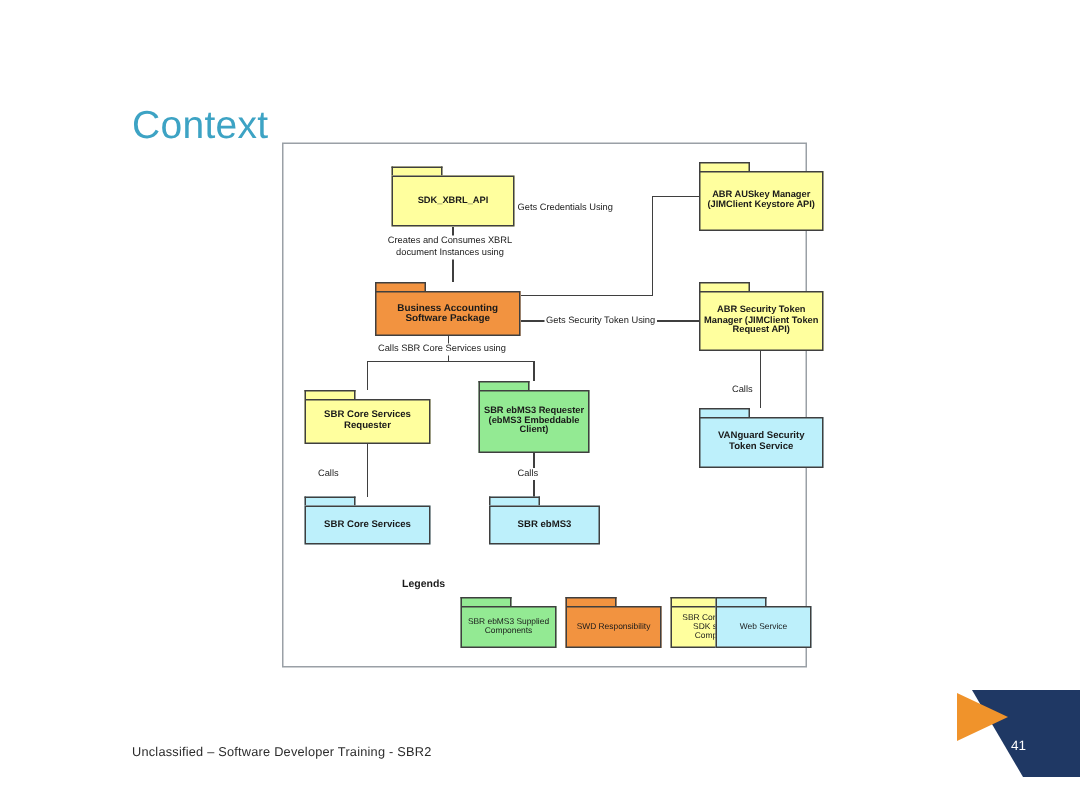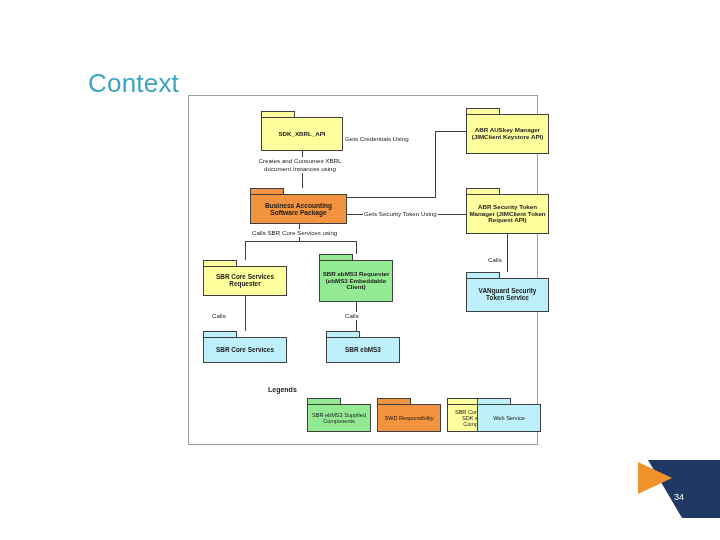--- a/index.html
+++ b/index.html
@@ -198,20 +198,21 @@
         <div class="body">SBR Core Services SDK supplied Components</div>
       </div>
       <div class="node blue legend-node" id="lg-4">
         <div class="tab"></div>
         <div class="body">Web Service</div>
       </div>
 
     </div>
   </div>
 
+  <div class="footer-text">Unclassified – Software Developer Training - SBR2</div>
 
   <svg class="corner" viewBox="0 0 90 58">
     <polygon points="18,0 90,0 90,58 52,58" fill="#1f3864"></polygon>
     <polygon points="8,2 42,18 8,34" fill="#f0932b"></polygon>
   </svg>
-  <div class="page-num">34</div>
+  <div class="page-num">41</div>
 
 </div>
 
 </body></html>

